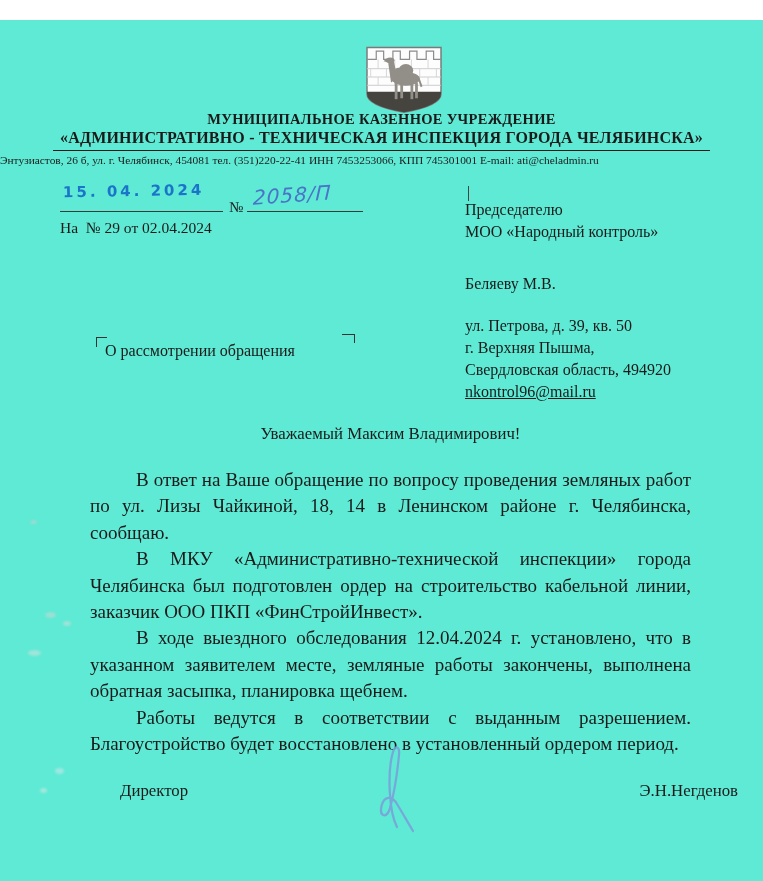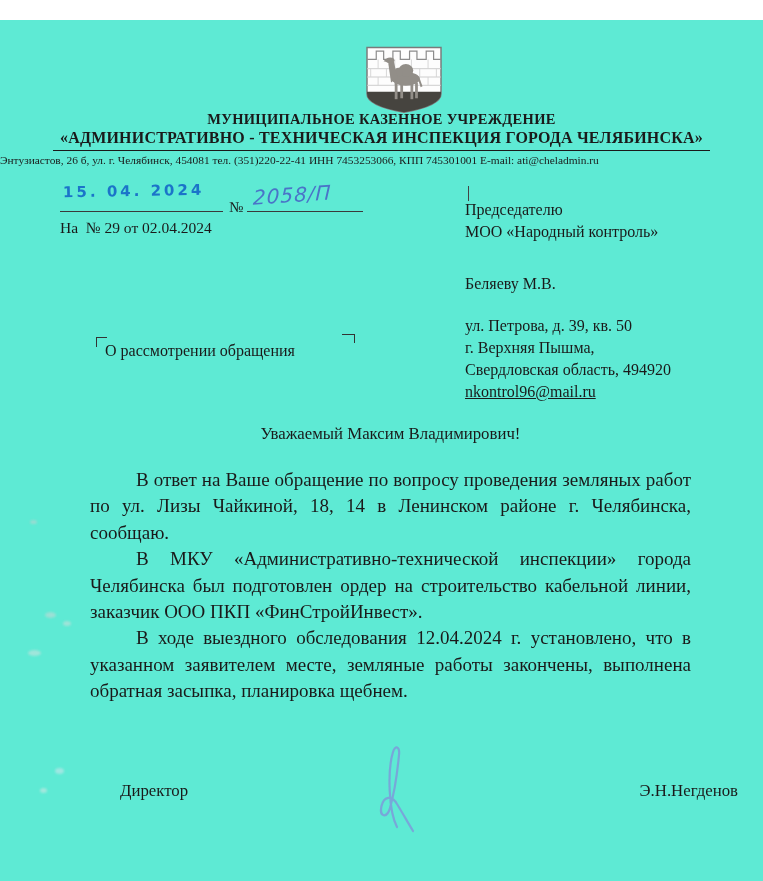--- a/index.html
+++ b/index.html
@@ -100,20 +100,21 @@
   <div class="corner-left"></div>
   <div class="corner-right"></div>
   <div class="subject">О рассмотрении обращения</div>
 
   <div class="salutation">Уважаемый Максим Владимирович!</div>
 
   <div class="body-text">
     <p>В ответ на Ваше обращение по вопросу проведения земляных работ по ул. Лизы Чайкиной, 18, 14 в Ленинском районе г. Челябинска, сообщаю.</p>
     <p>В МКУ «Административно-технической инспекции» города Челябинска был подготовлен ордер на строительство кабельной линии, заказчик ООО ПКП «ФинСтройИнвест».</p>
     <p>В ходе выездного обследования 12.04.2024 г. установлено, что в указанном заявителем месте, земляные работы закончены, выполнена обратная засыпка, планировка щебнем.</p>
+    <p>Работы ведутся в соответствии с выданным разрешением. Благоустройство будет восстановлено в установленный ордером период.</p>
   </div>
 
   <div class="sig-role">Директор</div>
   <div class="sig-scribble">
     <svg width="90" height="92" viewBox="0 0 90 92">
       <path d="M31 85 C 23 70 21 30 27 10 C 29 3 34 4 33 13 C 31 34 28 52 24 66 C 21 77 13 75 15.5 64 C 18 54 26 53 31 62 C 36.5 71 41 79 47 89" fill="none" stroke="#7ba0d9" stroke-width="2.2" stroke-linecap="round" opacity="0.9"></path>
     </svg>
   </div>
   <div class="sig-name">Э.Н.Негденов</div>
 

